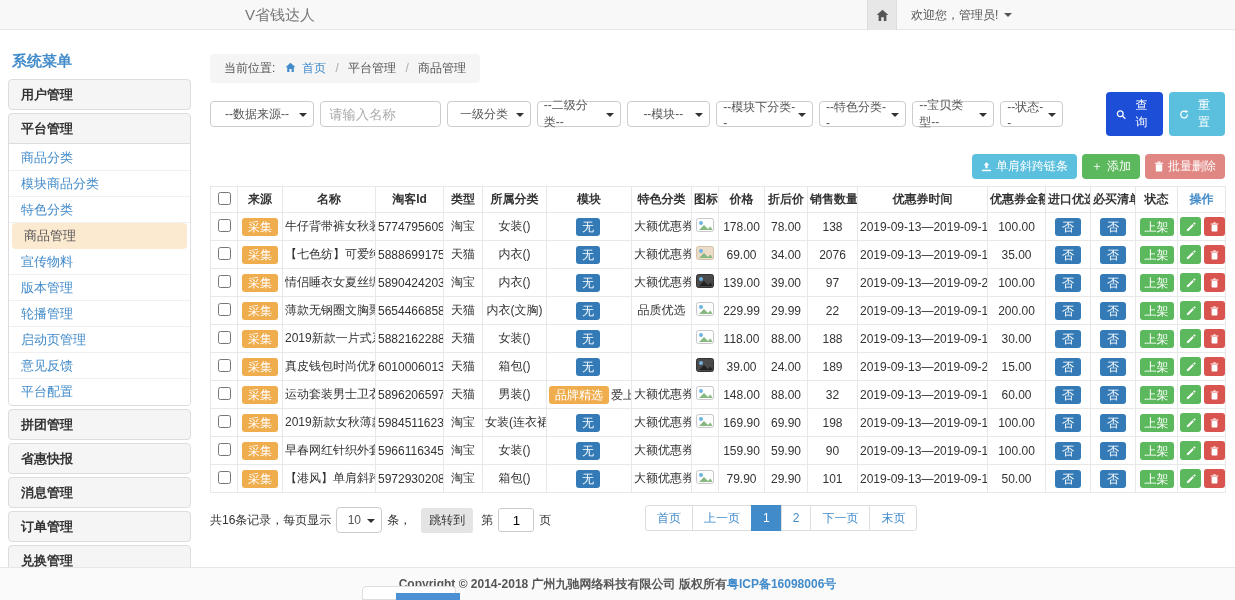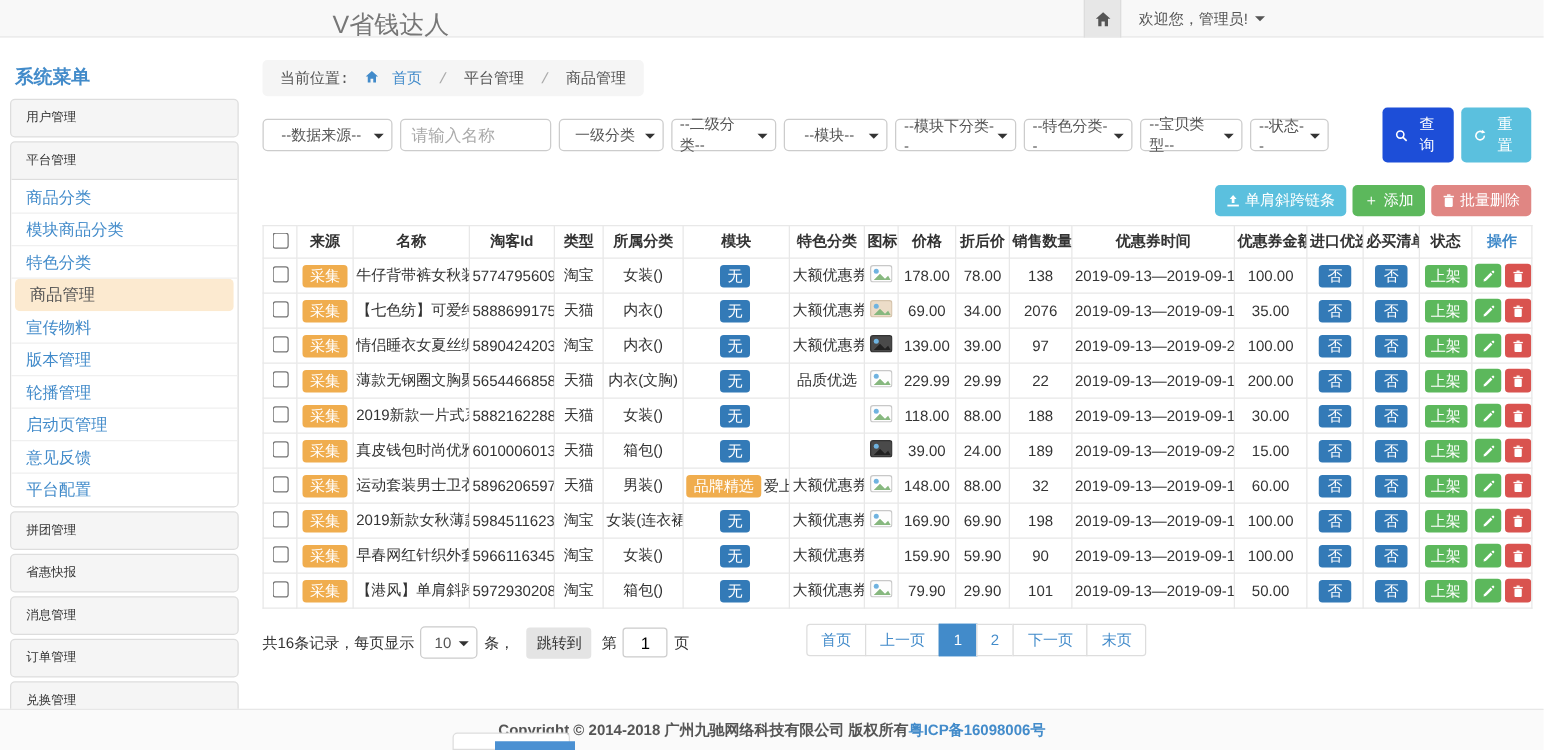--- a/index.html
+++ b/index.html
@@ -3,44 +3,44 @@
 <meta charset="utf-8">
 <style>
   * { margin:0; padding:0; box-sizing:border-box; }
   html,body { width:1235px; height:600px; overflow:hidden; background:#fff;
     font-family:"Liberation Sans","DejaVu Sans",sans-serif; font-size:12px; color:#333; }
   .page { position:relative; width:1235px; height:600px; }
 
   
   .topbar { position:absolute; top:0; left:0; right:0; height:30px; background:#f8f8f8;
     border-bottom:1px solid #e7e7e7; }
-  .topbar-title { position:absolute; left:245px; top:6px; font-size:20px; color:#777;margin-left:21px; }
+  .topbar-title { position:absolute; left:245px; top:6px; font-size:15px; color:#777; }
   .topbar-right { position:absolute; left:867px; top:0; height:30px; display:flex; align-items:center; }
   .home-btn { width:30px; height:30px; background:#e7e7e7; border-left:1px solid #ddd;
     border-right:1px solid #ddd; display:flex; align-items:center; justify-content:center; cursor:pointer; }
   .welcome { margin-left:14px; color:#555; display:flex; align-items:center; cursor:pointer; }
   .caret { display:inline-block; width:0; height:0; margin-left:6px; border-left:4px solid transparent;
     border-right:4px solid transparent; border-top:4px solid #555; }
 
   
   .sidebar { position:absolute; top:50px; left:8px; width:183px; }
   .sidebar-title { font-size:15px; font-weight:bold; color:#428bca; padding:2px 4px 8px 4px; }
   .side-group { margin-bottom:3px; border:1px solid #ddd; border-radius:4px; overflow:hidden; background:#f5f5f5; }
-  .side-group-header { padding:7px 12px; font-size:10px; color:#333; cursor:pointer; line-height:15px; }
+  .side-group-header { padding:7px 12px; font-size:13px; color:#333; cursor:pointer; line-height:15px;font-weight:bold; }
   .side-children { background:#fff; border-top:1px solid #ddd; padding:1px 0; }
   .side-child { padding:5px 12px; font-size:13px; line-height:15px; color:#428bca;
     border-bottom:1px solid #f0f0f0; cursor:pointer; }
   .side-child:last-child { border-bottom:none; }
   .side-child.active { background:#fcead0; border-radius:4px; margin:0 3px; color:#555;
     border-bottom-color:transparent; }
 
   
   .main { position:absolute; top:45px; left:210px; width:1015px; }
   .breadcrumb { display:inline-block; background:#f5f5f5; border-radius:4px; padding:6px 14px;
-    margin-top:3px; color:#555;font-family:Liberation Mono, monospace; }
+    margin-top:9px; color:#555; }
   .breadcrumb .bc-link { color:#428bca; cursor:pointer; }
   .breadcrumb .sep { color:#aaa; margin:0 6px; }
   .bc-home-icon { vertical-align:-1px; margin:0 3px 0 6px; }
 
   
   .filters { display:flex; align-items:center; margin-top:9px; gap:6px; }
   .fselect { height:26px; border:1px solid #ccc; border-radius:4px; background:#fff; color:#555;
     display:flex; align-items:center; justify-content:center; position:relative; cursor:pointer;
     padding:0 16px 0 6px; }
   .fselect .caret { border-top-color:#333; position:absolute; right:6px; top:11px; }

